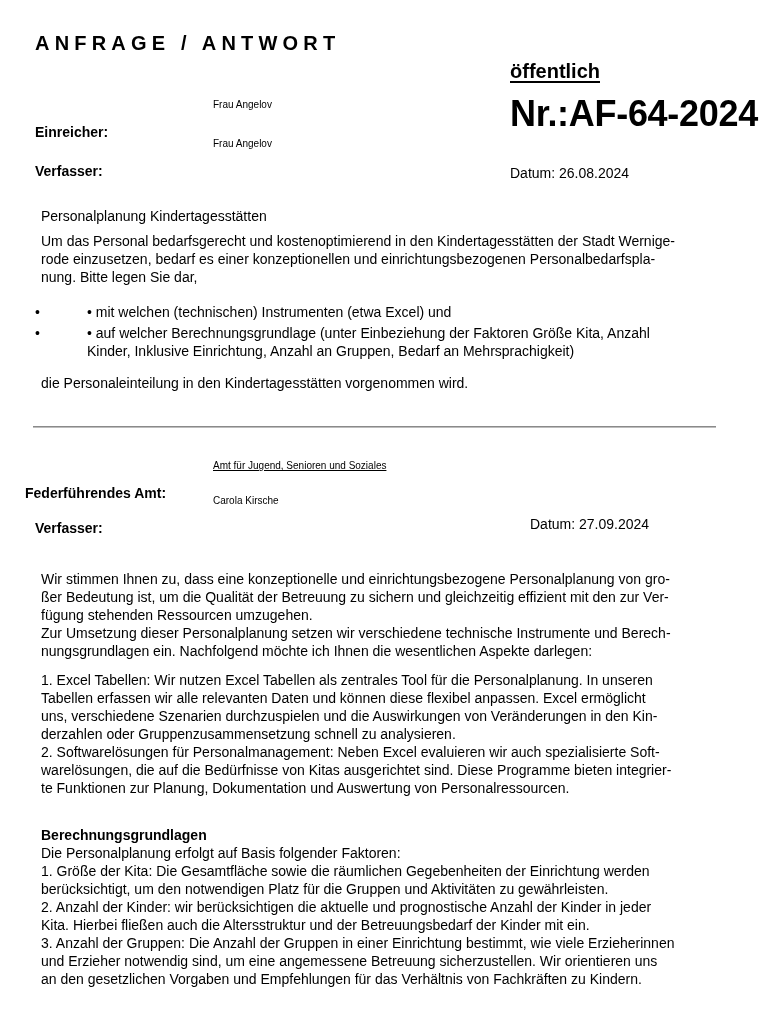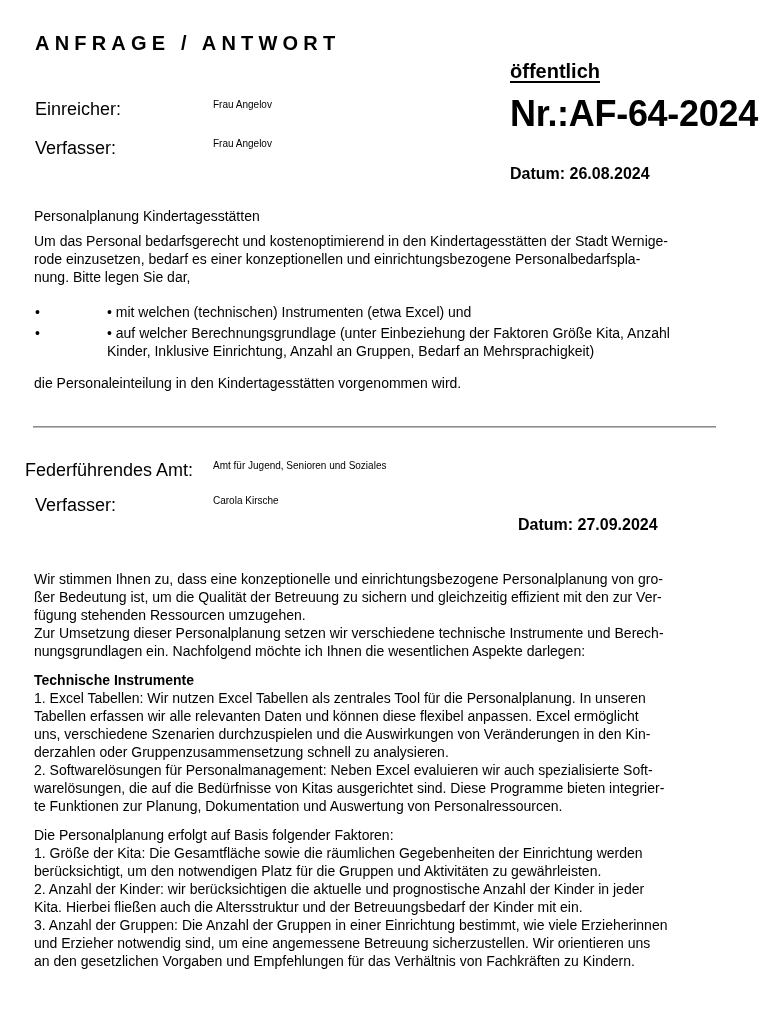--- a/index.html
+++ b/index.html
@@ -3,30 +3,30 @@
 <meta charset="utf-8">
 <style>
   html, body { margin: 0; padding: 0; background: #ffffff; }
   body {
     width: 761px; height: 1024px; overflow: hidden; position: relative;
     font-family: "Liberation Sans", sans-serif; color: #000; font-size: 14px;
   }
   .abs { position: absolute; white-space: nowrap; }
   .title { left: 35px; top: 32px; font-size: 20px; font-weight: bold; letter-spacing: 5.2px; }
   .public { left: 510px; top: 30px; font-size: 20px; font-weight: bold; text-decoration: underline; text-underline-offset: 3px; margin-top: 30px; }
-  .label { font-weight: normal; font-size: 18px; }
+  .label { font-weight: bold; font-size: 14px; margin-top: 25px; }
   .val { font-size: 10px; }
   .nr { left: 510px; top: 93px; font-size: 36px; font-weight: bold; letter-spacing: -0.3px; }
-  .date { font-size: 16px; font-weight: bold; }
-  .block { position: absolute; left: 34px; width: 690px; font-size: 14px; line-height: 18px; }
+  .date { font-size: 14px; }
+  .block { position: absolute; left: 41px; width: 690px; font-size: 14px; line-height: 18px; }
   .para { margin: 0; white-space: pre-line; }
   .bullets { position: absolute; left: 35px; width: 690px; font-size: 14px; line-height: 18px; }
   .bl { display: flex; }
   .bl .dot { width: 52px; flex: none; }
-  .bl .txt { flex: 1; white-space: pre-line; margin-left: 20px; }
+  .bl .txt { flex: 1; white-space: pre-line; }
   .hr { position: absolute; left: 33px; top: 426px; width: 683px; height: 1px; background: #8a8a8a; border-bottom: 1px solid #bdbdbd; }
   .sec-h { font-weight: bold; }
 </style>
 </head>
 <body>
 
 <div class="abs title">ANFRAGE / ANTWORT</div>
 <div class="abs public">öffentlich</div>
 
 <div class="abs label" style="left:35px; top:99px;">Einreicher:</div>
@@ -34,65 +34,65 @@
 <div class="abs nr">Nr.:AF-64-2024</div>
 
 <div class="abs label" style="left:35px; top:138px;">Verfasser:</div>
 <div class="abs val" style="left:213px; top:138px;">Frau Angelov</div>
 
 <div class="abs date" style="left:510px; top:165px;">Datum: 26.08.2024</div>
 
 <div class="block" style="top:207px;">Personalplanung Kindertagesstätten</div>
 
 <p class="block para" style="top:232px;">Um das Personal bedarfsgerecht und kostenoptimierend in den Kindertagesstätten der Stadt Wernige-
-rode einzusetzen, bedarf es einer konzeptionellen und einrichtungsbezogene Personalbedarfspla-
+rode einzusetzen, bedarf es einer konzeptionellen und einrichtungsbezogenen Personalbedarfspla-
 nung. Bitte legen Sie dar,</p>
 
 <div class="bullets" style="top:303px;">
   <div class="bl">
     <span class="dot">•</span>
     <span class="txt">• mit welchen (technischen) Instrumenten (etwa Excel) und</span>
   </div>
   <div class="bl" style="margin-top:3px;">
     <span class="dot">•</span>
     <span class="txt">• auf welcher Berechnungsgrundlage (unter Einbeziehung der Faktoren Größe Kita, Anzahl
 Kinder, Inklusive Einrichtung, Anzahl an Gruppen, Bedarf an Mehrsprachigkeit)</span>
   </div>
 </div>
 
 <div class="block" style="top:374px;">die Personaleinteilung in den Kindertagesstätten vorgenommen wird.</div>
 
 <div class="hr"></div>
 
 <div class="abs label" style="left:25px; top:460px;">Federführendes Amt:</div>
-<div class="abs val" style="left:213px; top:460px;">Amt für Jugend, Senioren und Soziales</div>
+<div class="abs val" style="left:213px; top:460px;text-decoration:underline;">Amt für Jugend, Senioren und Soziales</div>
 
 <div class="abs label" style="left:35px; top:495px;">Verfasser:</div>
 <div class="abs val" style="left:213px; top:495px;">Carola Kirsche</div>
 
-<div class="abs date" style="left:518px; top:516px;">Datum: 27.09.2024</div>
+<div class="abs date" style="left:530px; top:516px;">Datum: 27.09.2024</div>
 
 <p class="block para" style="top:570px;">Wir stimmen Ihnen zu, dass eine konzeptionelle und einrichtungsbezogene Personalplanung von gro-
 ßer Bedeutung ist, um die Qualität der Betreuung zu sichern und gleichzeitig effizient mit den zur Ver-
 fügung stehenden Ressourcen umzugehen.
 Zur Umsetzung dieser Personalplanung setzen wir verschiedene technische Instrumente und Berech-
 nungsgrundlagen ein. Nachfolgend möchte ich Ihnen die wesentlichen Aspekte darlegen:</p>
 
 <div class="block" style="top:671px;">
-  <div class="sec-h">Technische Instrumente</div>
   <p class="para">1. Excel Tabellen: Wir nutzen Excel Tabellen als zentrales Tool für die Personalplanung. In unseren
 Tabellen erfassen wir alle relevanten Daten und können diese flexibel anpassen. Excel ermöglicht
 uns, verschiedene Szenarien durchzuspielen und die Auswirkungen von Veränderungen in den Kin-
 derzahlen oder Gruppenzusammensetzung schnell zu analysieren.
 2. Softwarelösungen für Personalmanagement: Neben Excel evaluieren wir auch spezialisierte Soft-
 warelösungen, die auf die Bedürfnisse von Kitas ausgerichtet sind. Diese Programme bieten integrier-
 te Funktionen zur Planung, Dokumentation und Auswertung von Personalressourcen.</p>
 </div>
 
 <div class="block" style="top:826px;">
+  <div class="sec-h">Berechnungsgrundlagen</div>
   <p class="para">Die Personalplanung erfolgt auf Basis folgender Faktoren:
 1. Größe der Kita: Die Gesamtfläche sowie die räumlichen Gegebenheiten der Einrichtung werden
 berücksichtigt, um den notwendigen Platz für die Gruppen und Aktivitäten zu gewährleisten.
 2. Anzahl der Kinder: wir berücksichtigen die aktuelle und prognostische Anzahl der Kinder in jeder
 Kita. Hierbei fließen auch die Altersstruktur und der Betreuungsbedarf der Kinder mit ein.
 3. Anzahl der Gruppen: Die Anzahl der Gruppen in einer Einrichtung bestimmt, wie viele Erzieherinnen
 und Erzieher notwendig sind, um eine angemessene Betreuung sicherzustellen. Wir orientieren uns
 an den gesetzlichen Vorgaben und Empfehlungen für das Verhältnis von Fachkräften zu Kindern.</p>
 </div>
 

